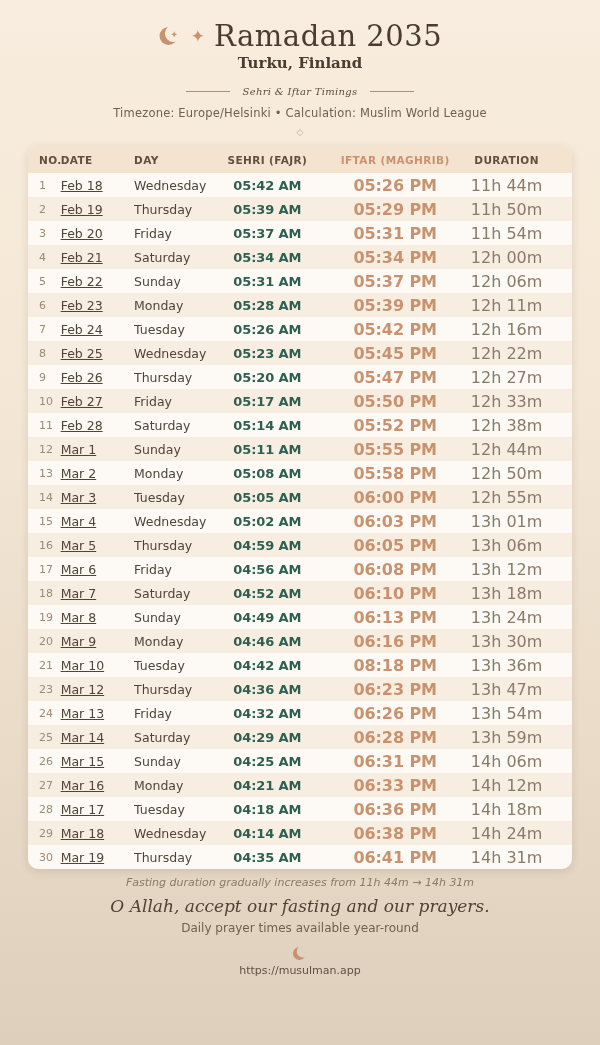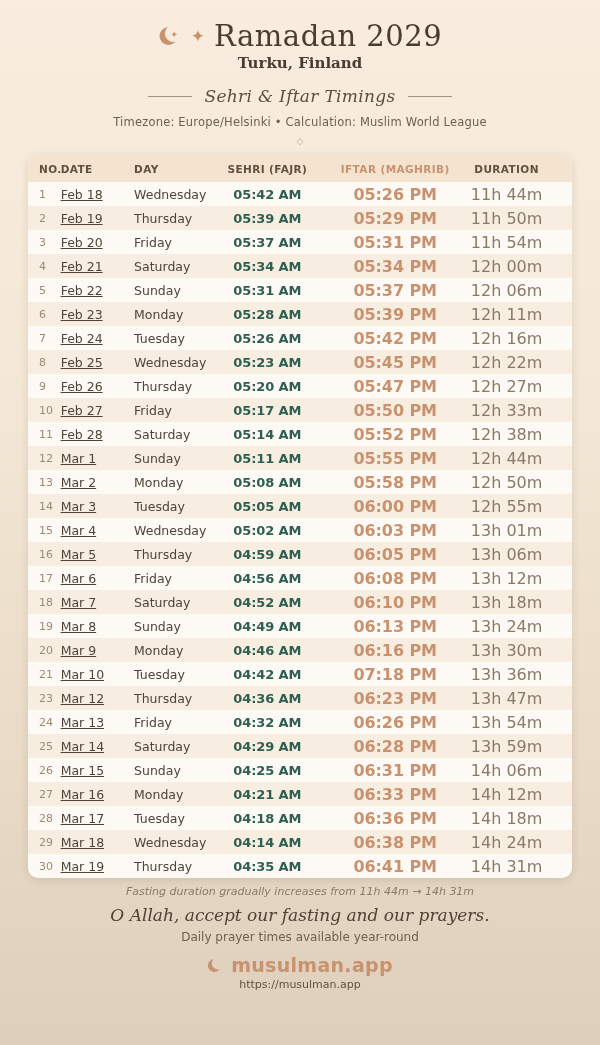--- a/index.html
+++ b/index.html
@@ -19,21 +19,21 @@
     color:var(--ink); letter-spacing:.5px; line-height:34px;
   }
   .sparkle { color:var(--tan); font-size:17px; line-height:1; }
   .location {
     font-family:"DejaVu Serif", serif; font-size:15px; font-weight:bold;
     color:var(--ink); margin-top:0px; line-height:21px;
   }
   .subtitle-row { display:flex; align-items:center; justify-content:center; gap:13px; margin-top:12px; }
   .subtitle-line { width:44px; height:1px; background:#a3927c; }
   .subtitle {
-    font-family:"DejaVu Serif", serif; font-style:italic; font-size:17px;
+    font-family:"DejaVu Serif", serif; font-style:italic; font-size:10px;
     color:#5c4e3f; letter-spacing:.3px;
   }
   .meta { margin-top:9px; font-size:11.5px; color:#6f6050; letter-spacing:.2px; }
   .ornament { margin-top:7px; font-size:9px; color:#bcab92; line-height:10px; }
 
   
   .card {
     width:544px; margin:9px auto 0; background:var(--card_bg);
     border-radius:10px; overflow:hidden;
     box-shadow:0 2px 9px rgba(104,82,60,.16);
@@ -88,21 +88,21 @@
             <mask id="cm1">
               <rect width="24" height="24" fill="#fff"></rect>
               <circle cx="15.5" cy="9.5" r="8.6" fill="#000"></circle>
             </mask>
           </defs>
           <circle class="crescent-fill" cx="10.5" cy="12" r="9" mask="url(#cm1)"></circle>
           <path class="crescent-fill" d="M16.2 7.2 L17.1 9.4 L19.3 10.3 L17.1 11.2 L16.2 13.4 L15.3 11.2 L13.1 10.3 L15.3 9.4 Z"></path>
         </svg>
       </span>
       <span class="sparkle">✦</span>
-      <h1 class="page-title">Ramadan 2029</h1>
+      <h1 class="page-title">Ramadan 2035</h1>
     </div>
     <div class="location">Turku, Finland</div>
     <div class="subtitle-row">
       <span class="subtitle-line"></span>
       <span class="subtitle">Sehri &amp; Iftar Timings</span>
       <span class="subtitle-line"></span>
     </div>
     <div class="meta">Timezone: Europe/Helsinki • Calculation: Muslim World League</div>
     <div class="ornament">◇</div>
   </header>
@@ -278,21 +278,21 @@
             <td class="col-day">Monday</td>
             <td class="col-sehri">04:46 AM</td>
             <td class="col-iftar">06:16 PM</td>
             <td class="col-duration">13h 30m</td>
           </tr>
           <tr>
             <td class="col-no">21</td>
             <td class="col-date">Mar 10</td>
             <td class="col-day">Tuesday</td>
             <td class="col-sehri">04:42 AM</td>
-            <td class="col-iftar">07:18 PM</td>
+            <td class="col-iftar">08:18 PM</td>
             <td class="col-duration">13h 36m</td>
           </tr>
           <tr>
             <td class="col-no">23</td>
             <td class="col-date">Mar 12</td>
             <td class="col-day">Thursday</td>
             <td class="col-sehri">04:36 AM</td>
             <td class="col-iftar">06:23 PM</td>
             <td class="col-duration">13h 47m</td>
           </tr>
@@ -365,18 +365,17 @@
         <svg width="17" height="17" viewBox="0 0 17 17">
           <defs>
             <mask id="cm2">
               <rect width="17" height="17" fill="#fff"></rect>
               <circle cx="11" cy="6.4" r="6.2" fill="#000"></circle>
             </mask>
           </defs>
           <circle class="crescent-fill" cx="7.4" cy="8.5" r="6.5" mask="url(#cm2)"></circle>
         </svg>
       </span>
-      <span class="brand-name">musulman.app</span>
     </div>
     <div class="url">https://musulman.app</div>
   </footer>
 
 </div>
 
 </body></html>

